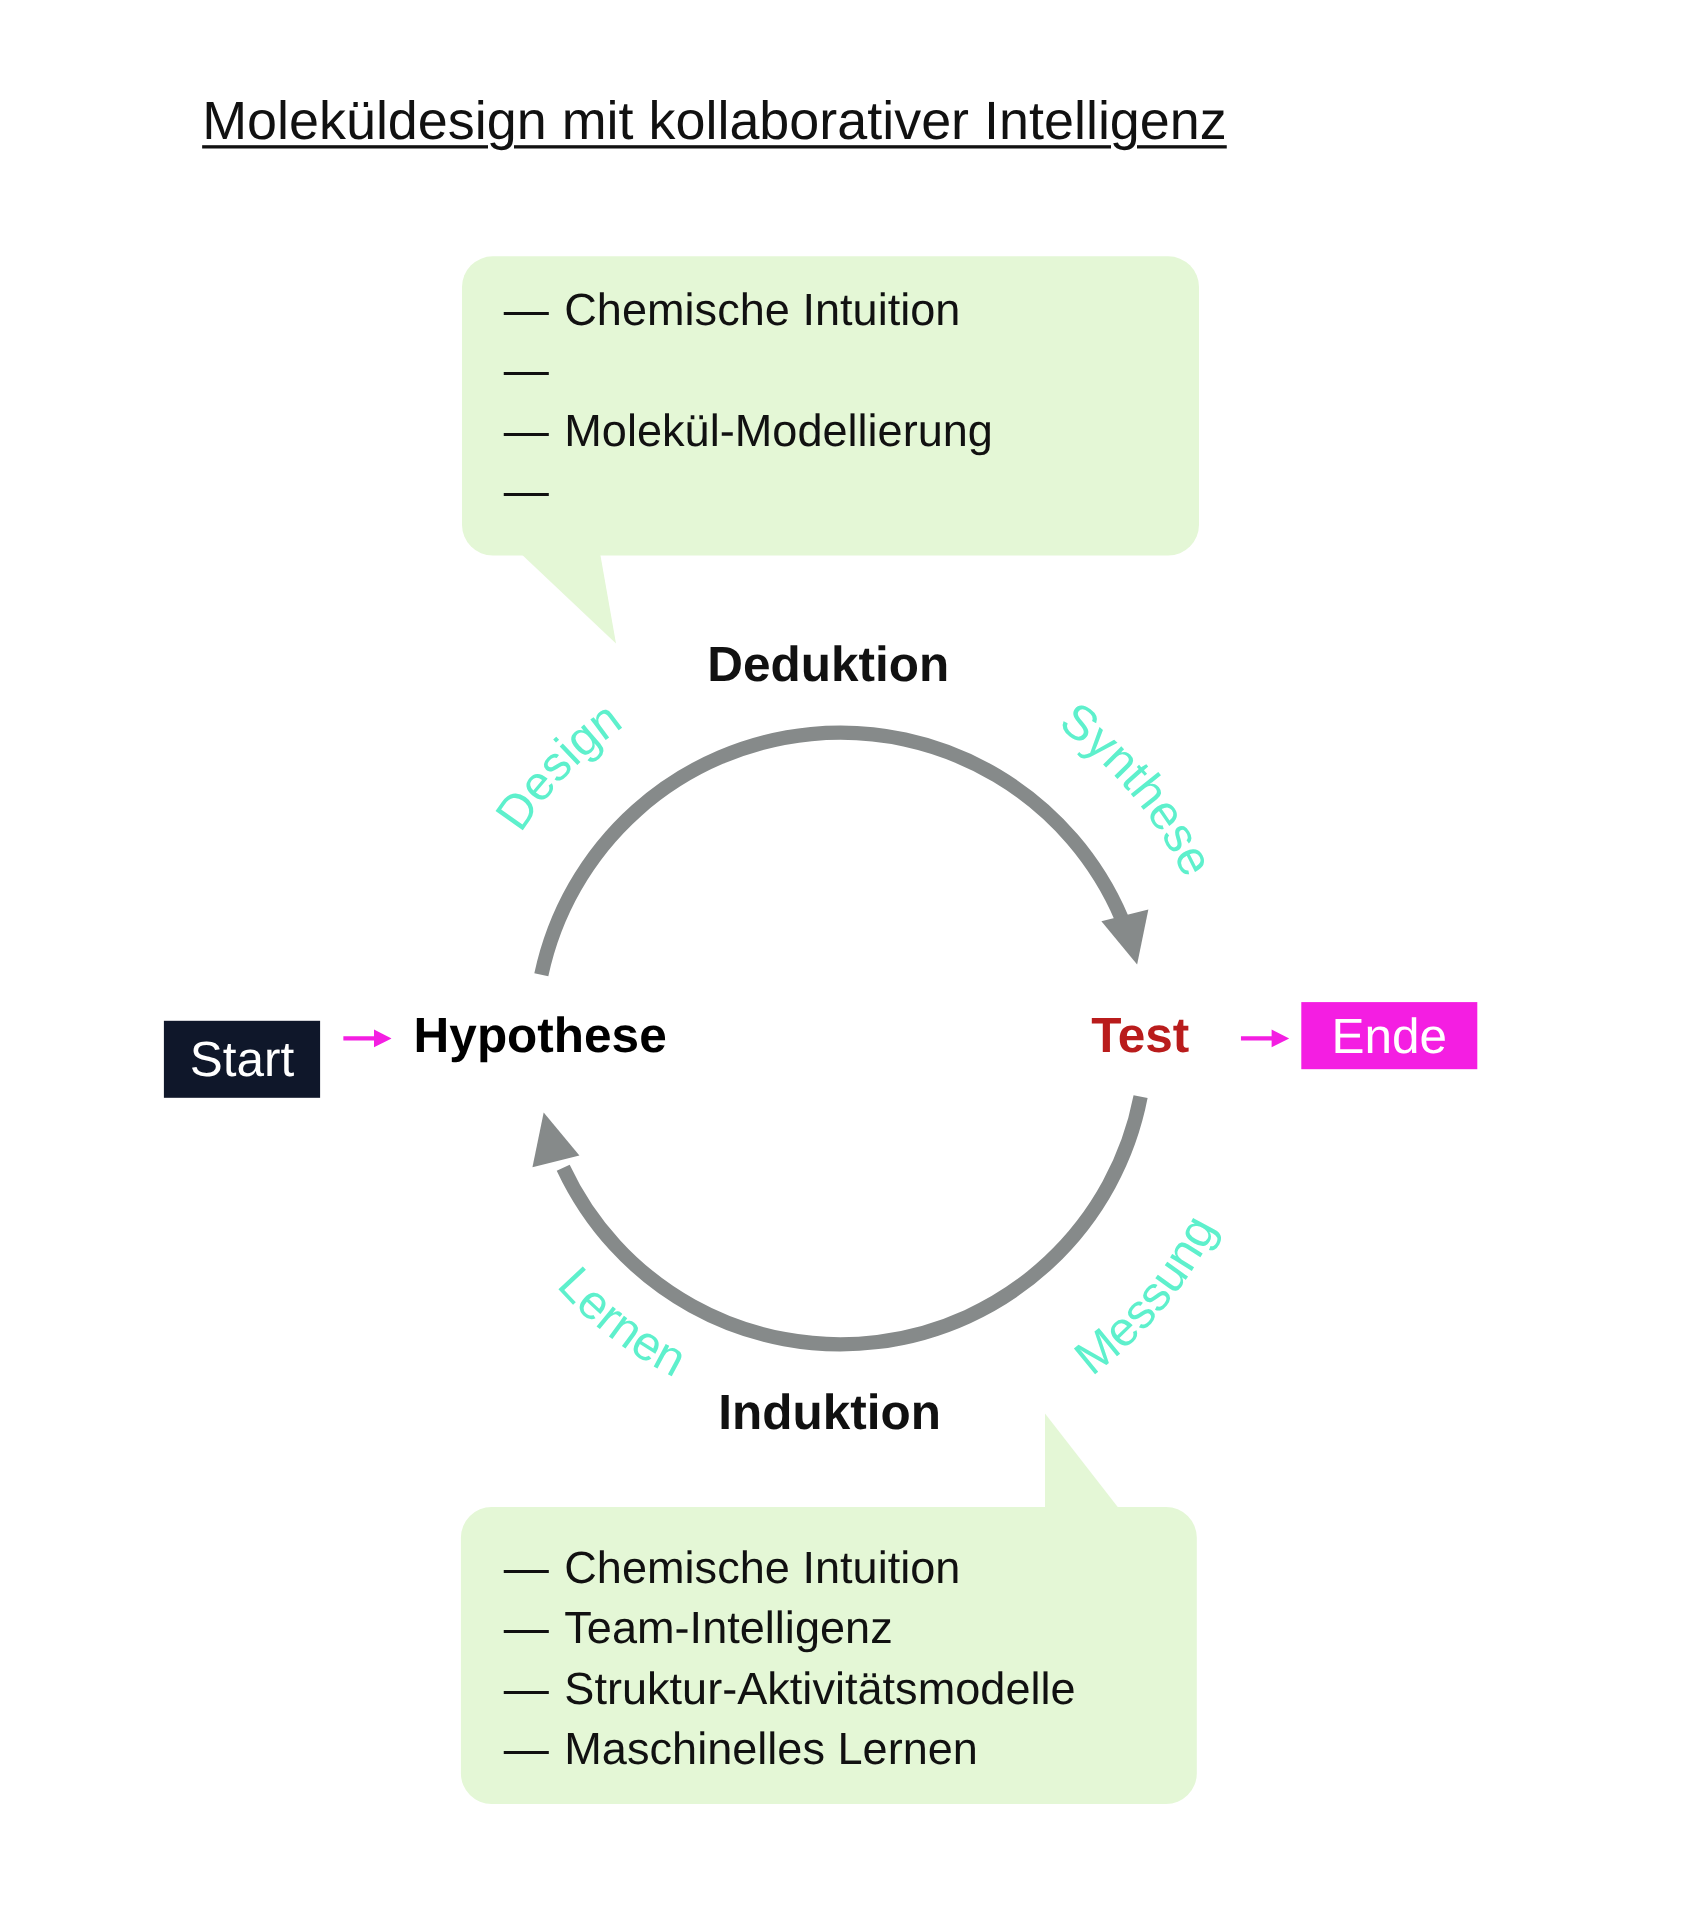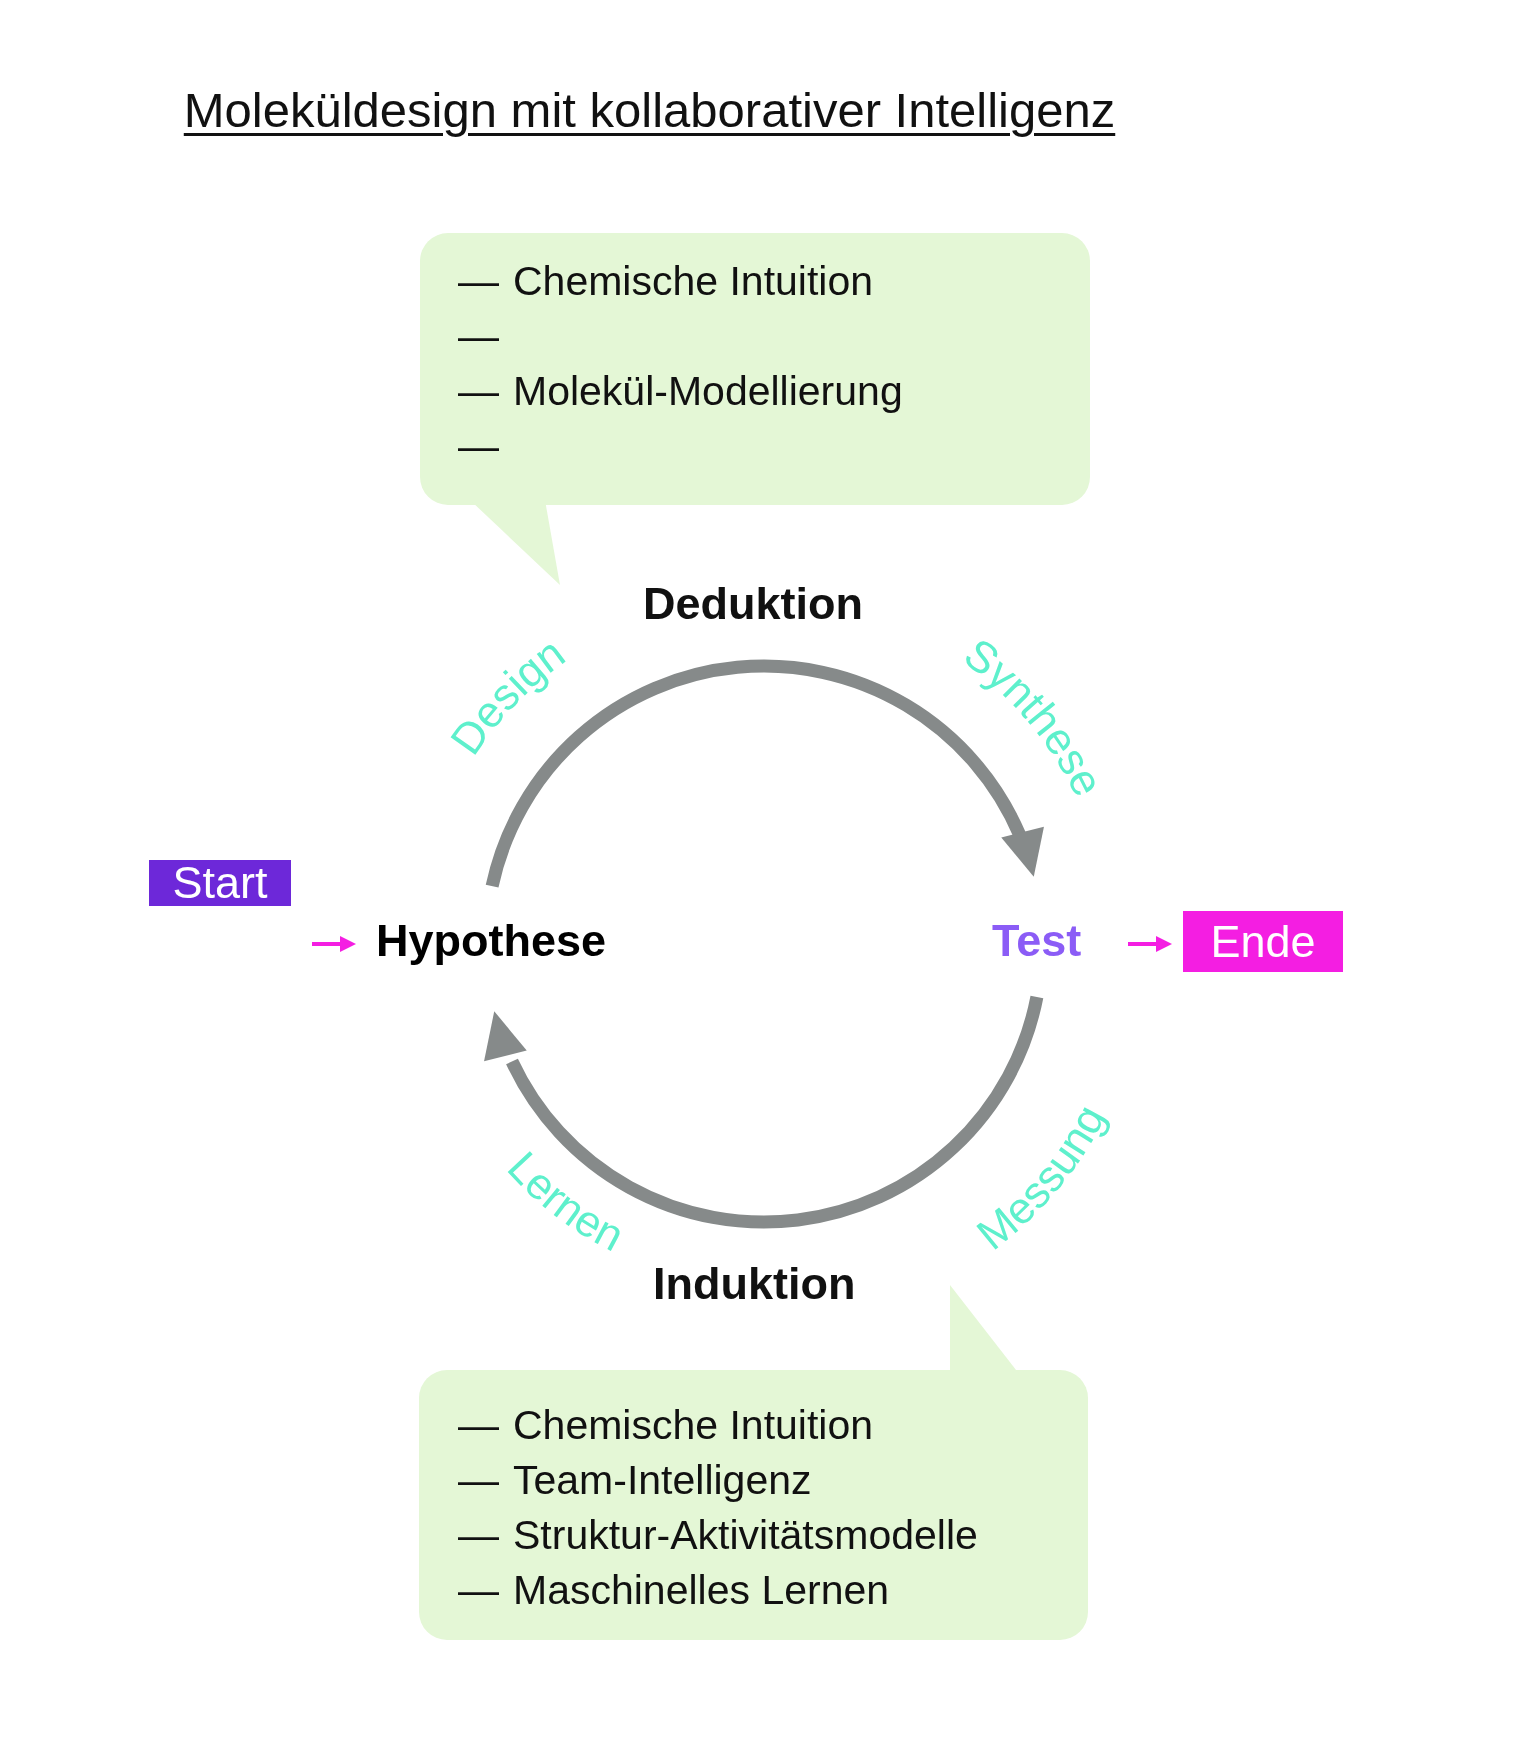--- a/index.html
+++ b/index.html
@@ -81,24 +81,24 @@
       <span>Struktur-Aktivitätsmodelle</span>
     </li>
   <li>
       <span class="dash">—</span>
       <span>Maschinelles Lernen</span>
     </li>
 </ul>
 
 <div class="node" style="left: 643px; top: 578px; color: rgb(17, 17, 17);">Deduktion</div>
 <div class="node" style="left: 376px; top: 915px; color: #000000;">Hypothese</div>
-<div class="node" style="left: 992px; top: 915px; color: #8b5cf6; text-align: right;">Test</div>
+<div class="node" style="left: 992px; top: 915px; color: #b91c1c; text-align: right;">Test</div>
 <div class="node" style="left: 653px; top: 1258px; color: rgb(17, 17, 17);">Induktion</div>
 
-<div class="pill" style="left: 149px; top: 860px; width: 142px; height: 46px; background: #6d28d9; color: rgb(255, 255, 255);">Start</div>
+<div class="pill" style="left: 149px; top: 928px; width: 142px; height: 70px; background: #0f172a; color: rgb(255, 255, 255);">Start</div>
 <svg class="arrow-mini" style="left:312px; top:934px;" viewBox="0 0 44 20">
   <line x1="0" y1="10" x2="30" y2="10" stroke="#f41ee2" stroke-width="4"></line>
   <polygon points="28,2 44,10 28,18" fill="#f41ee2"></polygon>
 </svg>
 <svg class="arrow-mini" style="left:1128px; top:934px;" viewBox="0 0 44 20">
   <line x1="0" y1="10" x2="30" y2="10" stroke="#f41ee2" stroke-width="4"></line>
   <polygon points="28,2 44,10 28,18" fill="#f41ee2"></polygon>
 </svg>
 <div class="pill" style="left: 1183px; top: 911px; width: 160px; height: 61px; background: rgb(244, 30, 226); color: rgb(255, 255, 255);">Ende</div>
 

